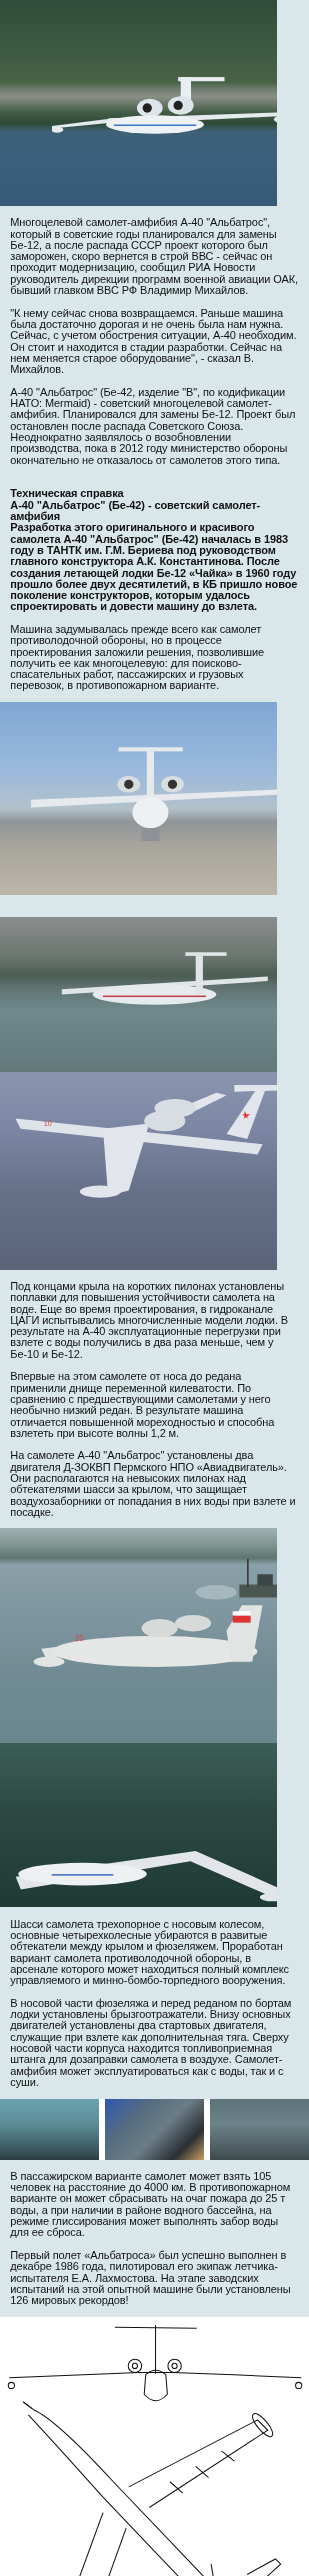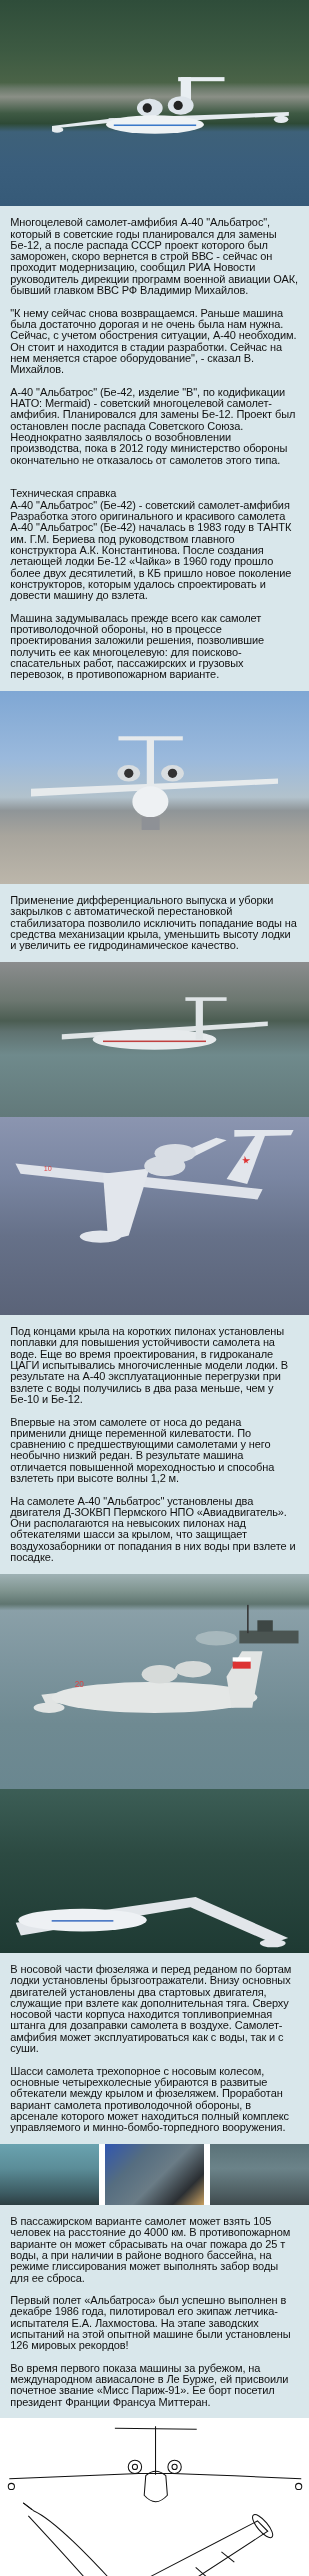--- a/index.html
+++ b/index.html
@@ -1,26 +1,26 @@
 <!DOCTYPE html>
 <html style="font-size:8.2px"><head>
 <meta charset="utf-8">
 <style>
   * { box-sizing: border-box; margin: 0; padding: 0; }
   html, body { width: 309px; background: #d9e7eb; }
   body { font-family: "Liberation Sans", sans-serif; color: #111; }
   .page { width: 309px; position: relative; }
 
-  .photo { width: 309px; position: relative; overflow: hidden; display: block; text-align: center; }
+  .photo { width: 277px; position: relative; overflow: hidden; display: block; text-align: center; }
 
   .text-block { background: #d9e7eb; padding: 11.3px 10.3px 10.3px 10.3px; }
   .text-block p { font-size: 11px; line-height: 11.3px; margin-bottom: 11.3px; letter-spacing: -0.1px; }
   .text-block p:last-child { margin-bottom: 0; }
   .text-block .gap { height: 11.3px; }
-  .text-block .line { display: block; }
+  .text-block .line { display: block; font-weight: bold; }
 
   
   .p1 { height: 206px;
     background:
       linear-gradient(180deg, #2f4d3a 0%, #3d5a42 25%, #4a6347 40%, #6b7a6a 43%, #8a8f86 47%, #3f5a44 55%, #2e4a36 60%, #3e6179 64%, #3a5e7c 80%, #365a78 100%); }
   .p1 .plane { position: absolute; left: 52px; top: 77px; width: 242px; height: 62px; }
 
   
   .p2 { height: 193px;
     background: linear-gradient(180deg, #7fa7d4 0%, #9ab9dc 35%, #b2c2cc 55%, #8f9598 62%, #a8a59d 75%, #bcb6aa 100%); }
@@ -102,21 +102,20 @@
       <ellipse cx="250" cy="160" rx="22" ry="16" fill="#d8dde0"></ellipse>
       <ellipse cx="335" cy="160" rx="22" ry="16" fill="#d8dde0"></ellipse>
       <circle cx="250" cy="160" r="9" fill="#333"></circle>
       <circle cx="335" cy="160" r="9" fill="#333"></circle>
       <ellipse cx="292" cy="215" rx="35" ry="30" fill="#eef1f3"></ellipse>
       <rect x="275" y="245" width="35" height="25" fill="#8e9196"></rect>
     </svg>
   </div>
 
   <div class="text-block">
-    <p>Применение дифференциального выпуска и уборки закрылков с автоматической перестановкой стабилизатора позволило исключить попадание воды на средства механизации крыла, уменьшить высоту лодки и увеличить ее гидродинамическое качество.</p>
   </div>
 
   <div class="photo p3">
     <svg width="309" height="155" viewBox="0 0 600 300">
       <polygon points="120,140 520,115 520,124 120,150" fill="#dfe4e6"></polygon>
       <ellipse cx="300" cy="150" rx="120" ry="20" fill="#e6eaec"></ellipse>
       <rect x="380" y="70" width="14" height="80" fill="#dfe4e6"></rect>
       <rect x="360" y="68" width="80" height="7" fill="#dfe4e6"></rect>
       <rect x="200" y="152" width="200" height="3" fill="#c24040"></rect>
     </svg>
@@ -164,34 +163,33 @@
   <div class="photo p6">
     <svg width="309" height="164" viewBox="0 0 600 319">
       <polygon points="30,260 380,210 560,290 530,300 370,230 40,285" fill="#e2e6ea"></polygon>
       <ellipse cx="160" cy="255" rx="125" ry="22" fill="#eef1f4"></ellipse>
       <rect x="100" y="255" width="120" height="3" fill="#3d6fc2"></rect>
       <ellipse cx="530" cy="300" rx="25" ry="8" fill="#e2e6ea"></ellipse>
     </svg>
   </div>
 
   <div class="text-block">
+    <p>Шасси самолета трехопорное с носовым колесом, основные четырехколесные убираются в развитые обтекатели между крылом и фюзеляжем. Проработан вариант самолета противолодочной обороны, в арсенале которого может находиться полный комплекс управляемого и минно-бомбо-торпедного вооружения.</p>
     <p>В носовой части фюзеляжа и перед реданом по бортам лодки установлены брызгоотражатели. Внизу основных двигателей установлены два стартовых двигателя, служащие при взлете как дополнительная тяга. Сверху носовой части корпуса находится топливоприемная штанга для дозаправки самолета в воздухе. Самолет-амфибия может эксплуатироваться как с воды, так и с суши.</p>
-    <p>Шасси самолета трехопорное с носовым колесом, основные четырехколесные убираются в развитые обтекатели между крылом и фюзеляжем. Проработан вариант самолета противолодочной обороны, в арсенале которого может находиться полный комплекс управляемого и минно-бомбо-торпедного вооружения.</p>
   </div>
 
   <div class="cockpit-row">
     <div class="cockpit ck1"></div>
     <div class="cockpit ck2"></div>
     <div class="cockpit ck3"></div>
   </div>
 
   <div class="text-block">
     <p>В пассажирском варианте самолет может взять 105 человек на расстояние до 4000 км. В противопожарном варианте он может сбрасывать на очаг пожара до 25 т воды, а при наличии в районе водного бассейна, на режиме глиссирования может выполнять забор воды для ее сброса.</p>
     <p>Первый полет «Альбатроса» был успешно выполнен в декабре 1986 года, пилотировал его экипаж летчика-испытателя Е.А. Лахмостова. На этапе заводских испытаний на этой опытной машине были установлены 126 мировых рекордов!</p>
-    <p>Во время первого показа машины за рубежом, на международном авиасалоне в Ле Бурже, ей присвоили почетное звание «Мисс Париж-91». Ее борт посетил президент Франции Франсуа Миттеран.</p>
   </div>
 
   <div class="drawing">
     <svg width="309" height="381" viewBox="0 0 600 740" fill="none" stroke="#111" stroke-width="2">
 
       <line x1="223" y1="20" x2="382" y2="22"></line>
       <line x1="302" y1="16" x2="302" y2="110"></line>
       <circle cx="262" cy="95" r="13"></circle>
         <circle cx="262" cy="95" r="5"></circle>
       <circle cx="339" cy="95" r="13"></circle>

